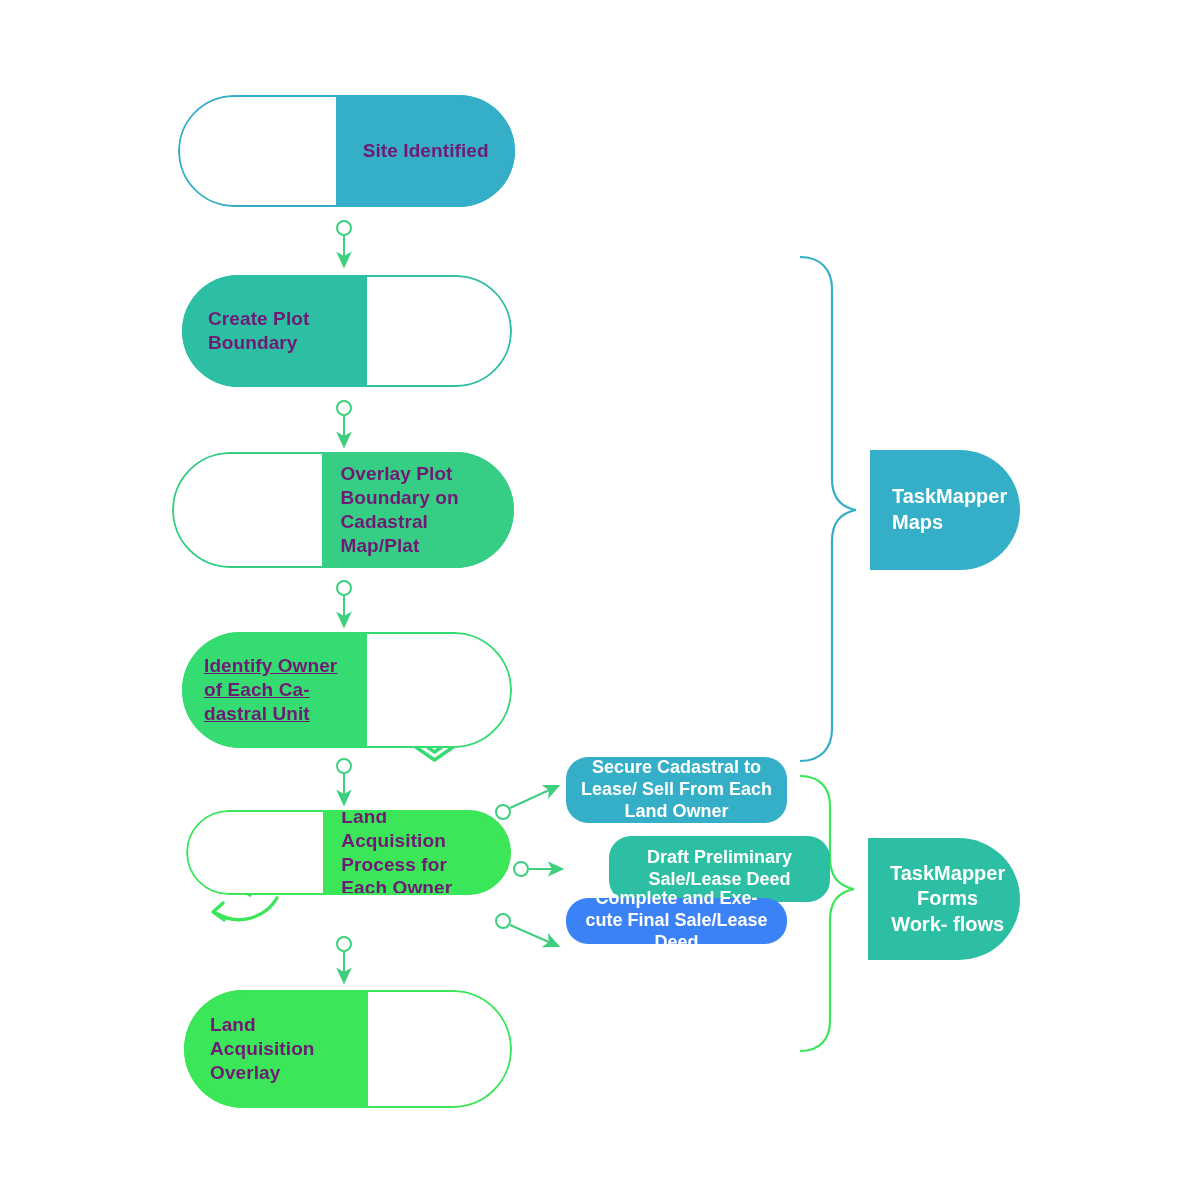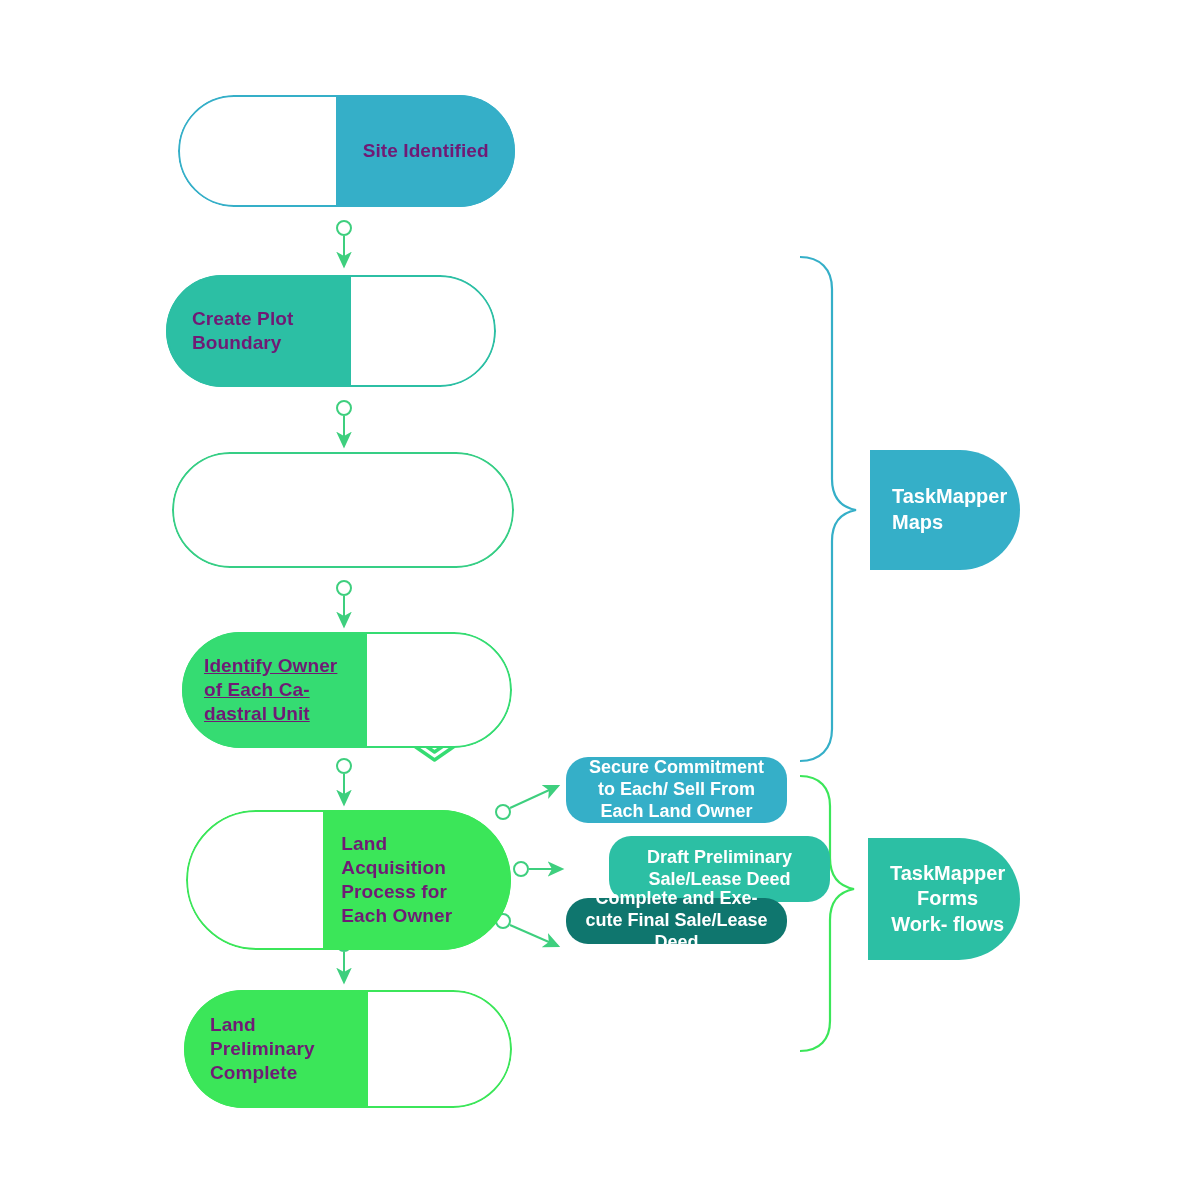--- a/index.html
+++ b/index.html
@@ -197,52 +197,53 @@
       <path d="M412 1058 L425 1068 M421 1066 L434 1075 M431 1073 L442 1080 M441 1078 L449 1083"></path>
     </g>
   </svg>
 
   <div class="pill" style="left:178px;top:95px;width:337px;height:112px;">
     <div class="half icon" style="width:47%;"></div>
     <div class="half text center" style="width:53%;background:#35AFC8;">Site Identified</div>
     <div class="ring" style="border-color:#35AFC8;"></div>
   </div>
 
-  <div class="pill" style="left:166px;top:275px;width:330px;height:112px;">
+  <div class="pill" style="left:182px;top:275px;width:330px;height:112px;">
     <div class="half text left" style="width:56%;background:#2CBFA4;">Create Plot Boundary</div>
     <div class="half icon" style="width:44%;"></div>
     <div class="ring" style="border-color:#2CBFA4;"></div>
   </div>
 
   <div class="pill" style="left:172px;top:452px;width:342px;height:116px;">
     <div class="half icon" style="width:44%;"></div>
+    <div class="half text left" style="width:56%;background:#36CE85;padding-left:18px;">Overlay Plot Boundary on Cadastral Map/Plat</div>
     <div class="ring" style="border-color:#36CE85;"></div>
   </div>
 
   <div class="pill" style="left:182px;top:632px;width:330px;height:116px;">
     <div class="half text left" style="width:56%;background:#35DC72;padding-left:22px;text-decoration:underline;">Identify Owner of Each Ca- dastral Unit</div>
     <div class="half icon" style="width:44%;"></div>
     <div class="ring" style="border-color:#35DC72;"></div>
   </div>
 
-  <div class="pill" style="left:186px;top:810px;width:325px;height:140px;gap:24px;">
+  <div class="pill" style="left:186px;top:810px;width:325px;height:85px;gap:24px;">
     <div class="half icon" style="width:38%;"></div>
     <div class="half text left" style="width:62%;background:#3BE659;padding-left:18px;">Land Acquisition Process for Each Owner</div>
     <div class="ring" style="border-color:#3BE659;"></div>
   </div>
 
   <div class="pill" style="left:184px;top:990px;width:328px;height:118px;">
-    <div class="half text left" style="width:56%;background:#3BE659;padding-left:26px;">Land Preliminary Complete</div>
+    <div class="half text left" style="width:56%;background:#3BE659;padding-left:26px;">Land Acquisition Overlay</div>
     <div class="half icon" style="width:44%;"></div>
     <div class="ring" style="border-color:#3BE659;"></div>
   </div>
 
-  <div class="subpill" style="left:566px;top:757px;width:221px;height:66px;background:#35AFC8;">Secure Commitment to Each/ Sell From Each Land Owner</div>
+  <div class="subpill" style="left:566px;top:757px;width:221px;height:66px;background:#35AFC8;">Secure Cadastral to Lease/ Sell From Each Land Owner</div>
 
   <div class="subpill" style="left:566px;top:836px;width:221px;height:66px;background:#2CBFA4;margin-left:43px;">Draft Preliminary Sale/Lease Deed</div>
 
-  <div class="subpill" style="left:566px;top:898px;width:221px;height:46px;background:#0f766e;">Complete and Exe- cute Final Sale/Lease Deed</div>
+  <div class="subpill" style="left:566px;top:898px;width:221px;height:46px;background:#3b82f6;">Complete and Exe- cute Final Sale/Lease Deed</div>
 
   <div class="dlabel" style="left:870px;top:450px;width:150px;height:120px;background:#35AFC8;">TaskMapper Maps</div>
 
   <div class="dlabel" style="left:868px;top:838px;width:152px;height:122px;background:#2CBFA4;text-align:center;">TaskMapper Forms Work- flows</div>
 
 </div>
 
 </body></html>

